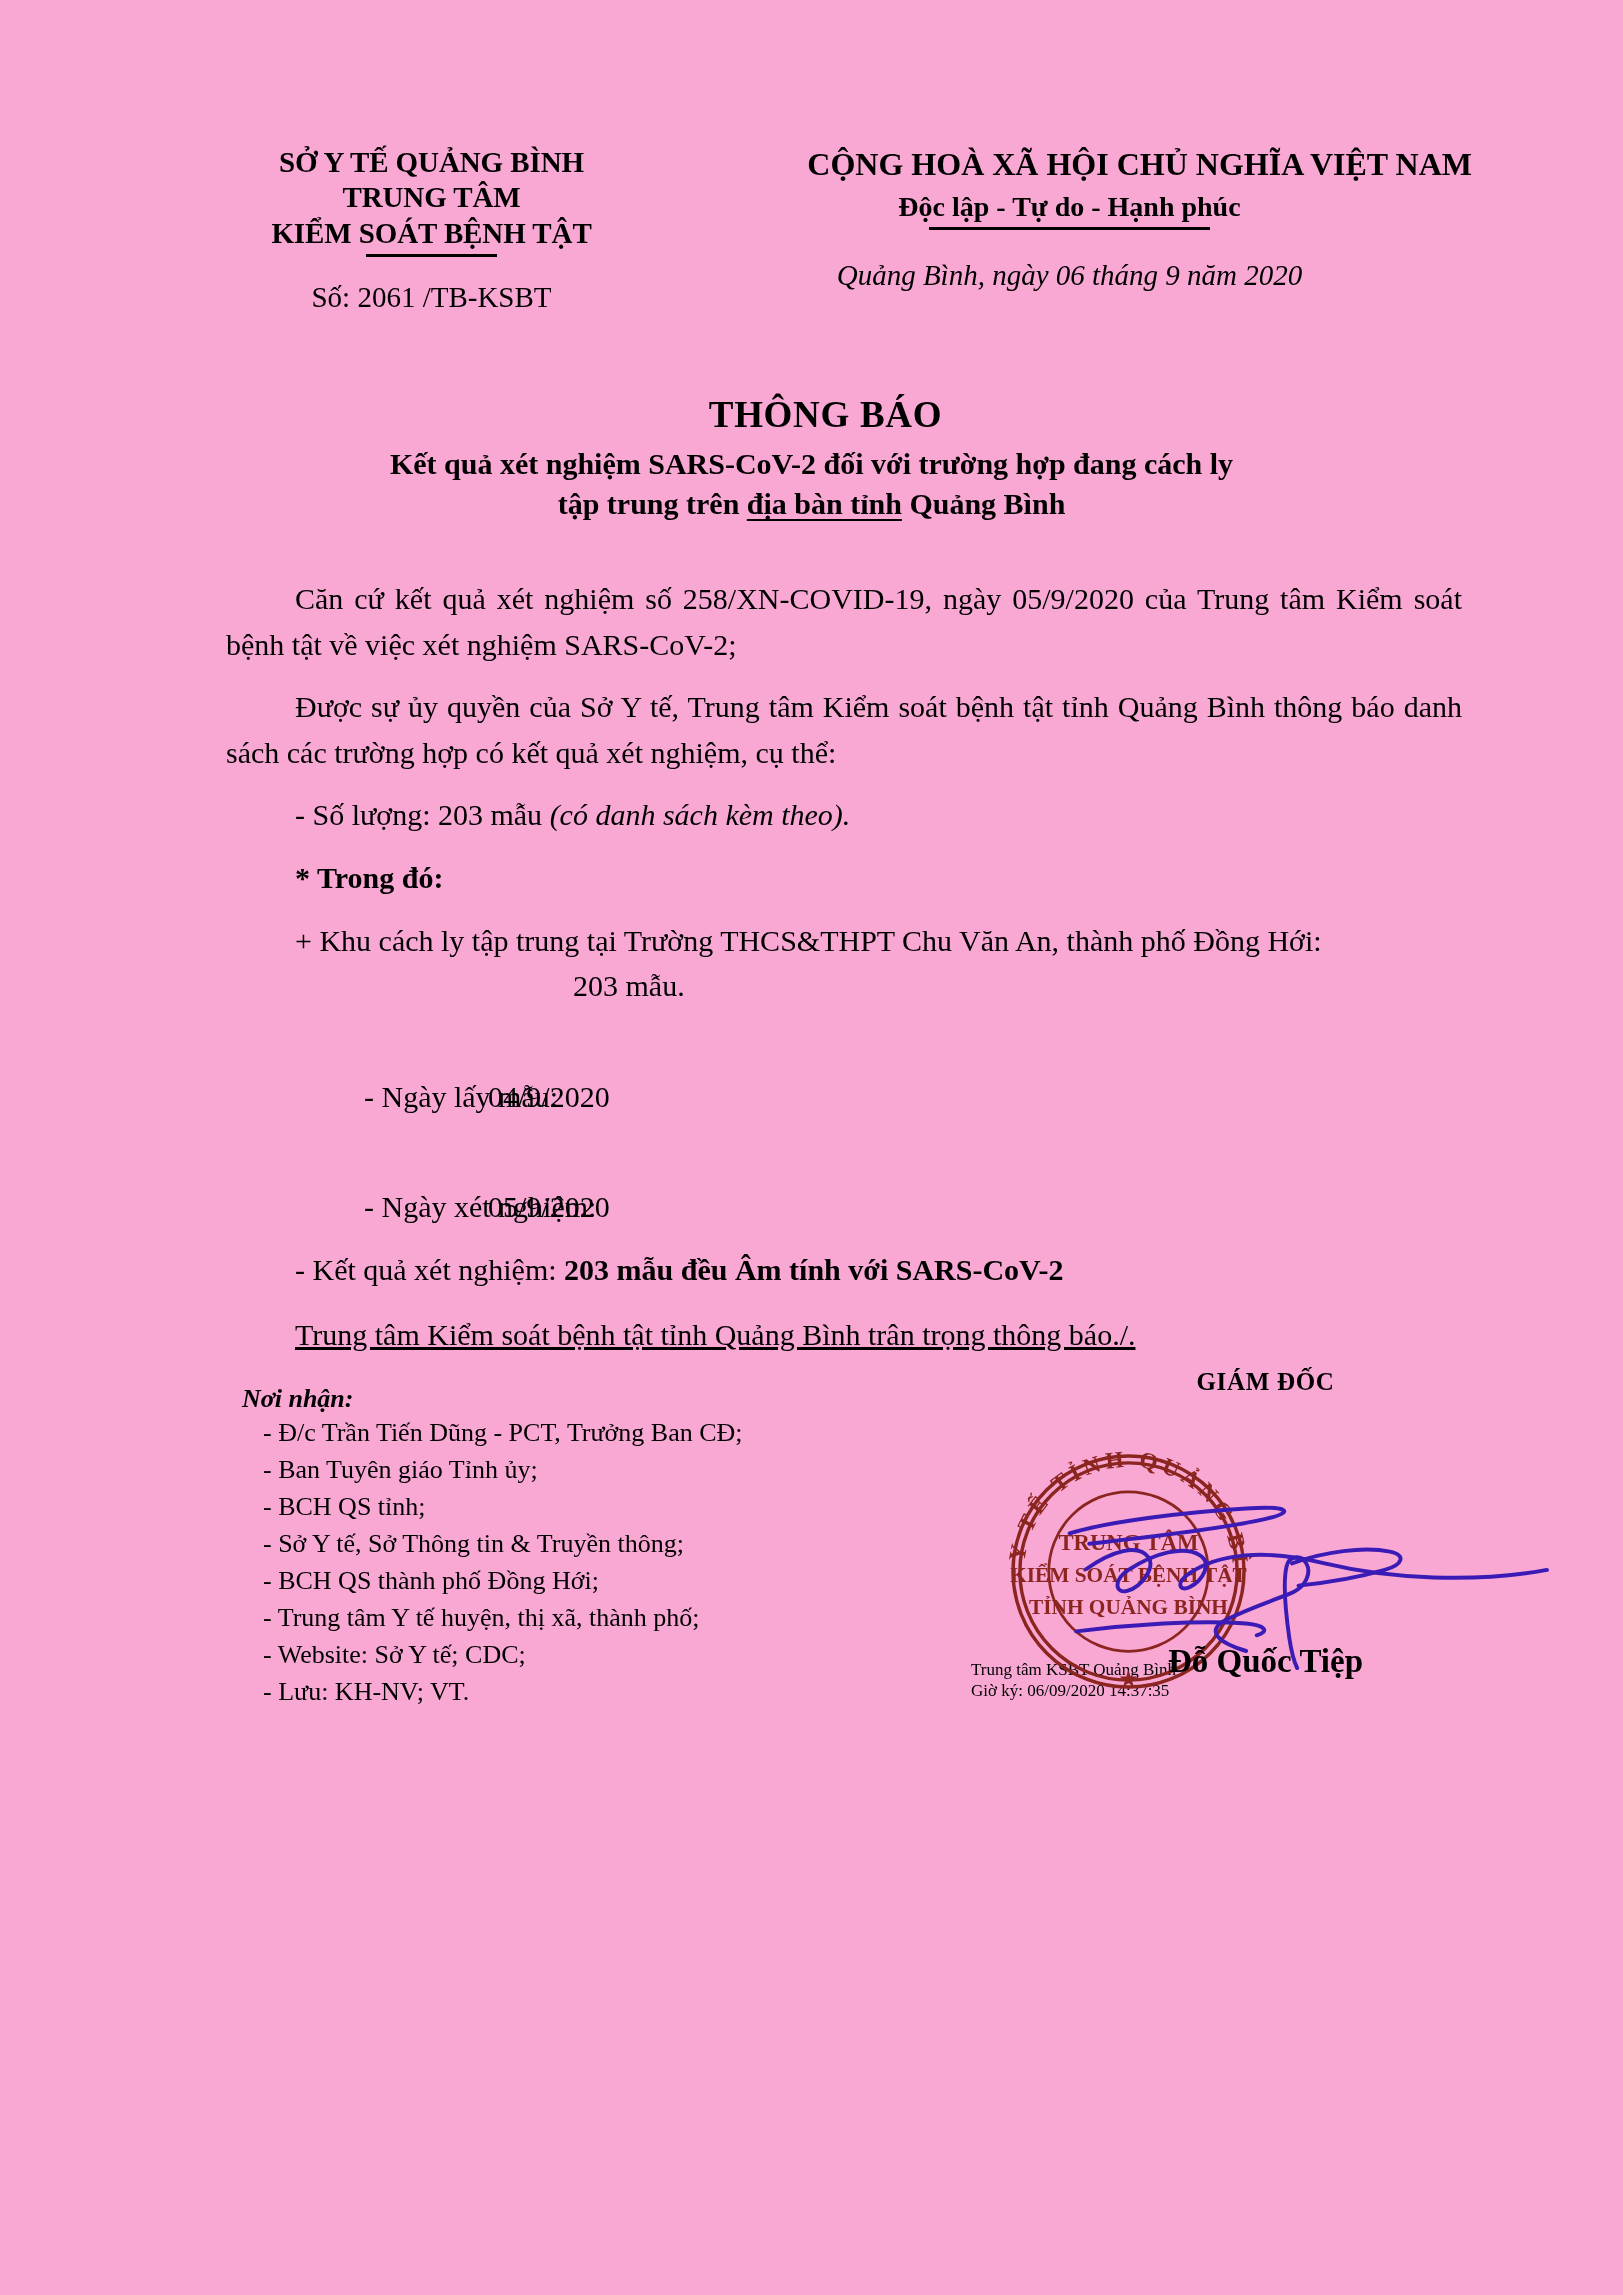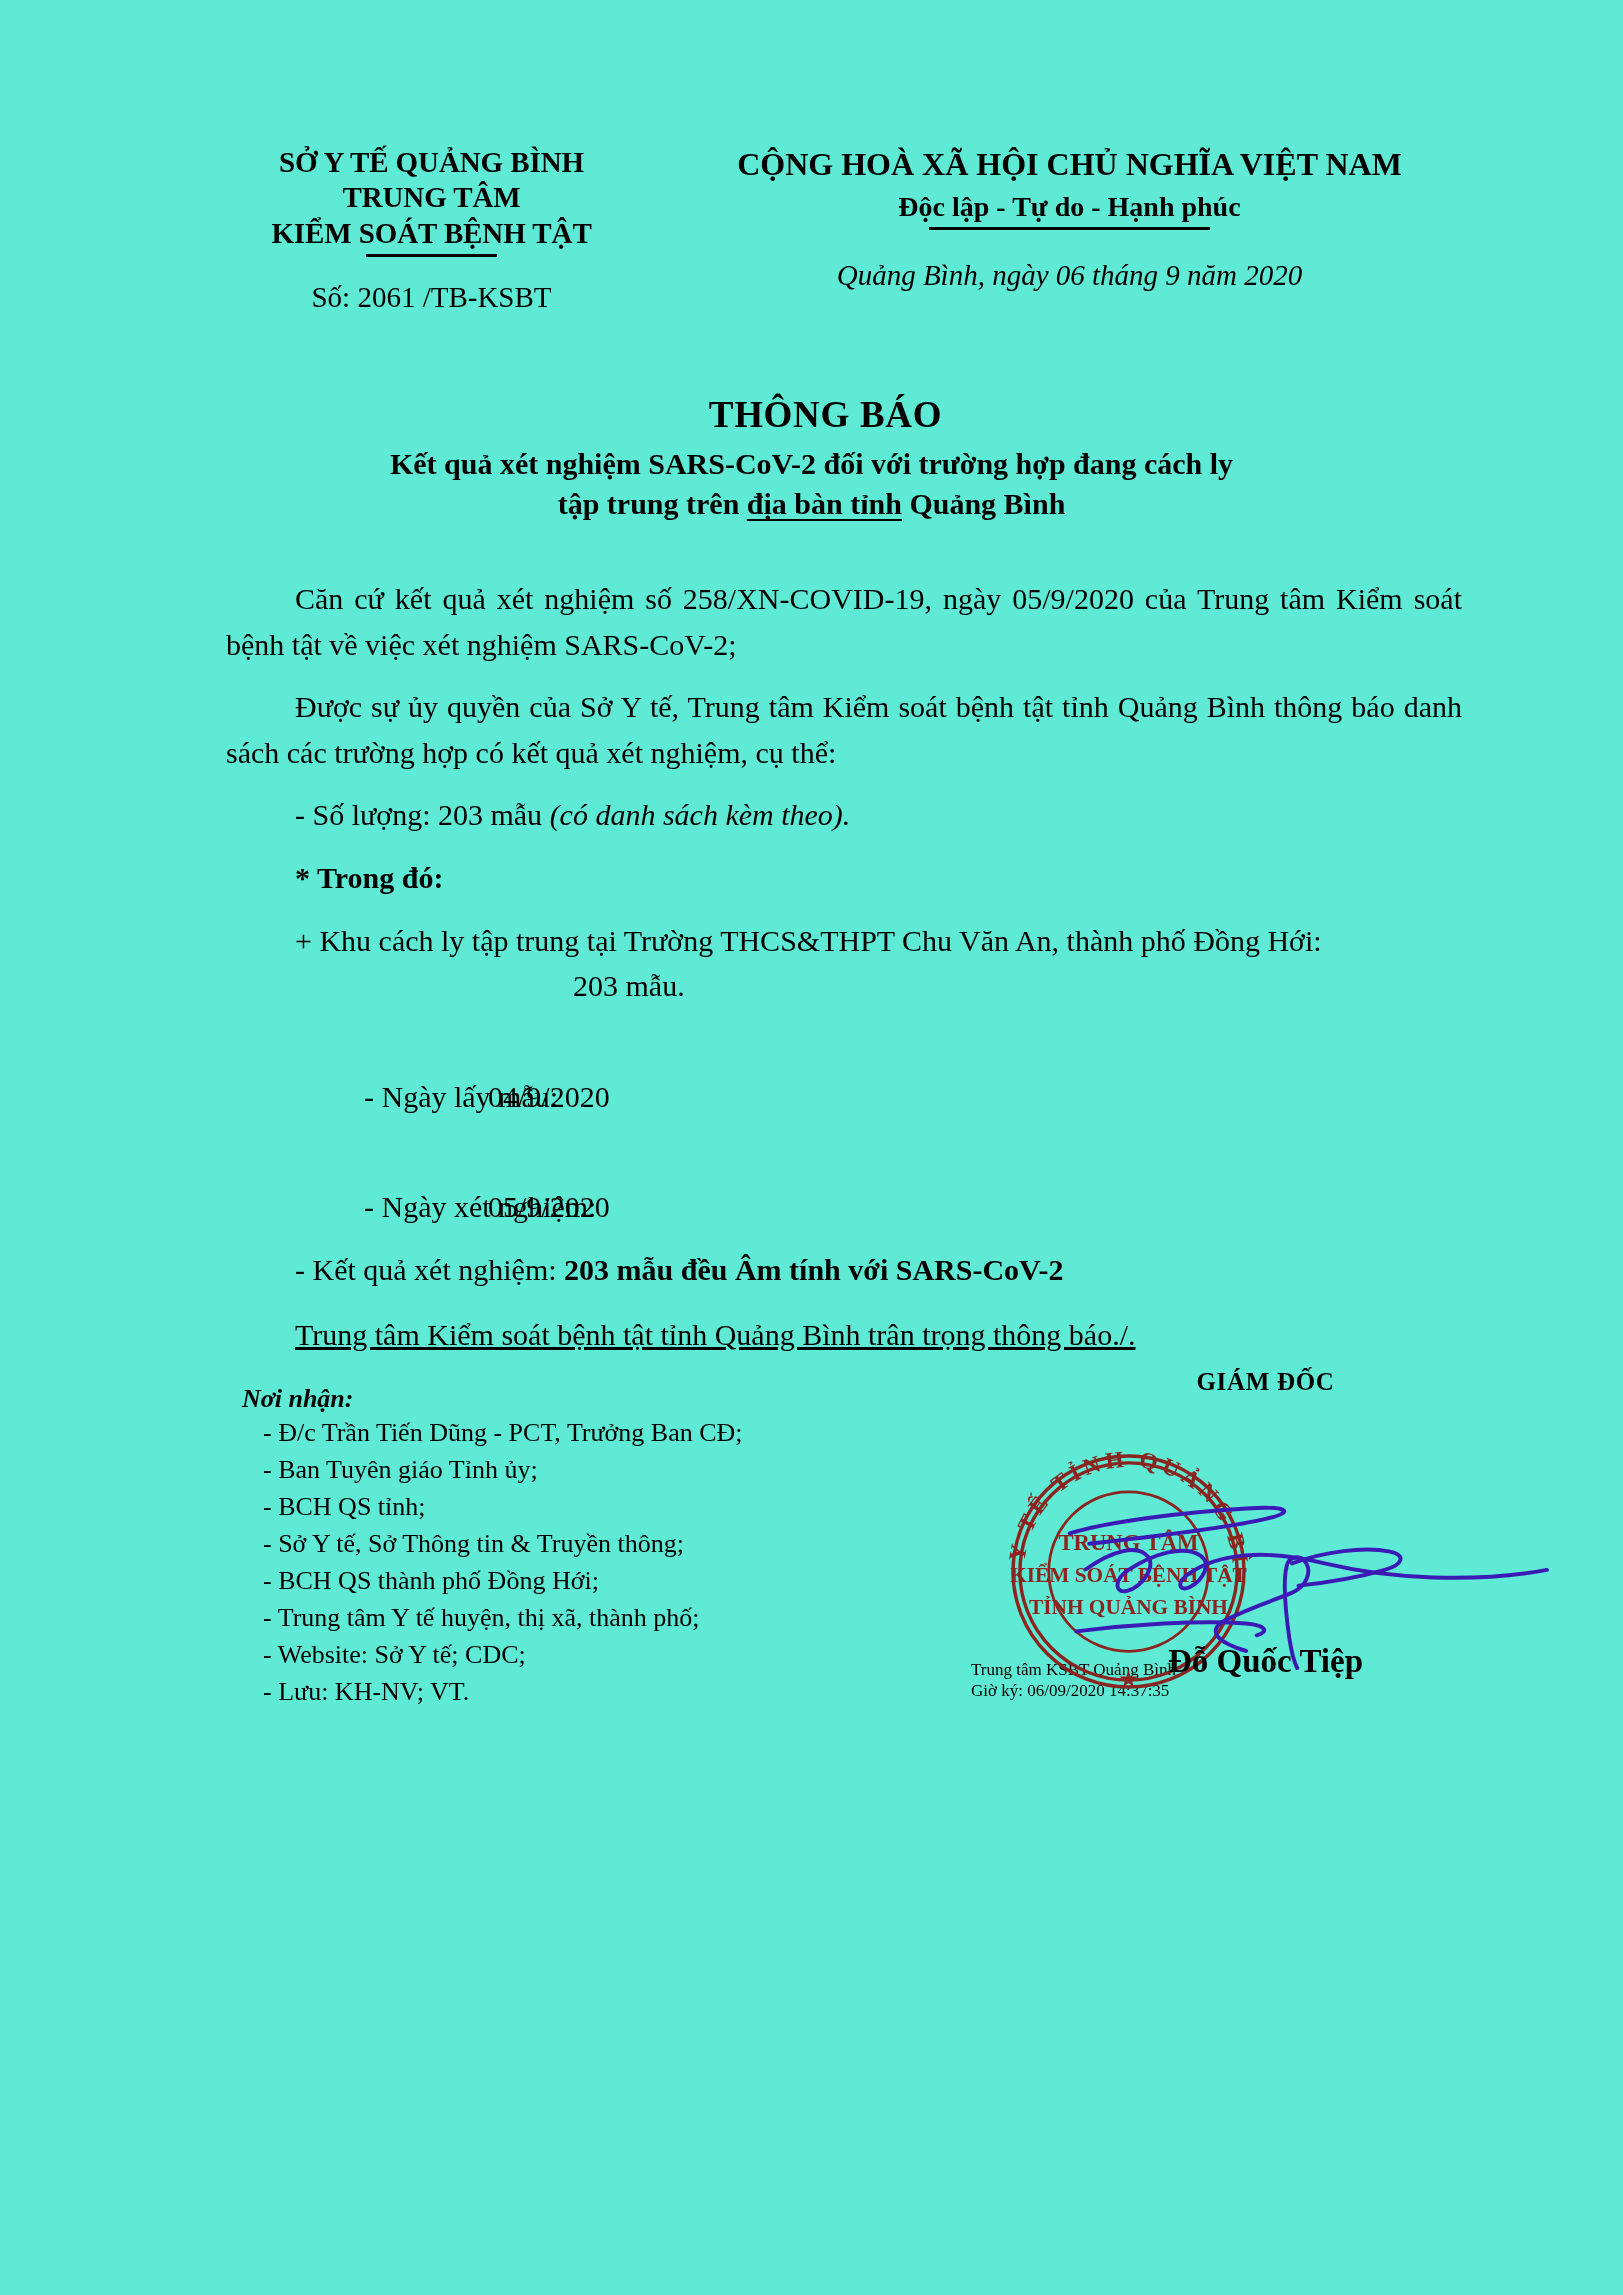--- a/index.html
+++ b/index.html
@@ -5,21 +5,21 @@
 <style>
   html, body {
     margin: 0;
     padding: 0;
     background: #ffffff;
   }
   .page {
     position: relative;
     width: 1623px;
     height: 2295px;
-    background: #5eead4;
+    background: #f9a8d4;
     font-family: "Liberation Serif", "DejaVu Serif", serif;
     color: #000000;
     overflow: hidden;
   }
 
   
   .header {
     position: absolute;
     top: 145px;
     left: 0;
@@ -50,20 +50,21 @@
     width: 131px;
     height: 2.6px;
     background: #000;
     margin: 3.3px auto 0 auto;
   }
   .nation-line {
     font-size: 32px;
     font-weight: 700;
     line-height: 1.2;
     white-space: nowrap;
+    text-align: right;
   }
   .motto-line {
     font-size: 28px;
     font-weight: 700;
     line-height: 1.25;
     white-space: nowrap;
     margin-top: 5.2px;
   }
   .motto-rule {
     width: 281px;

